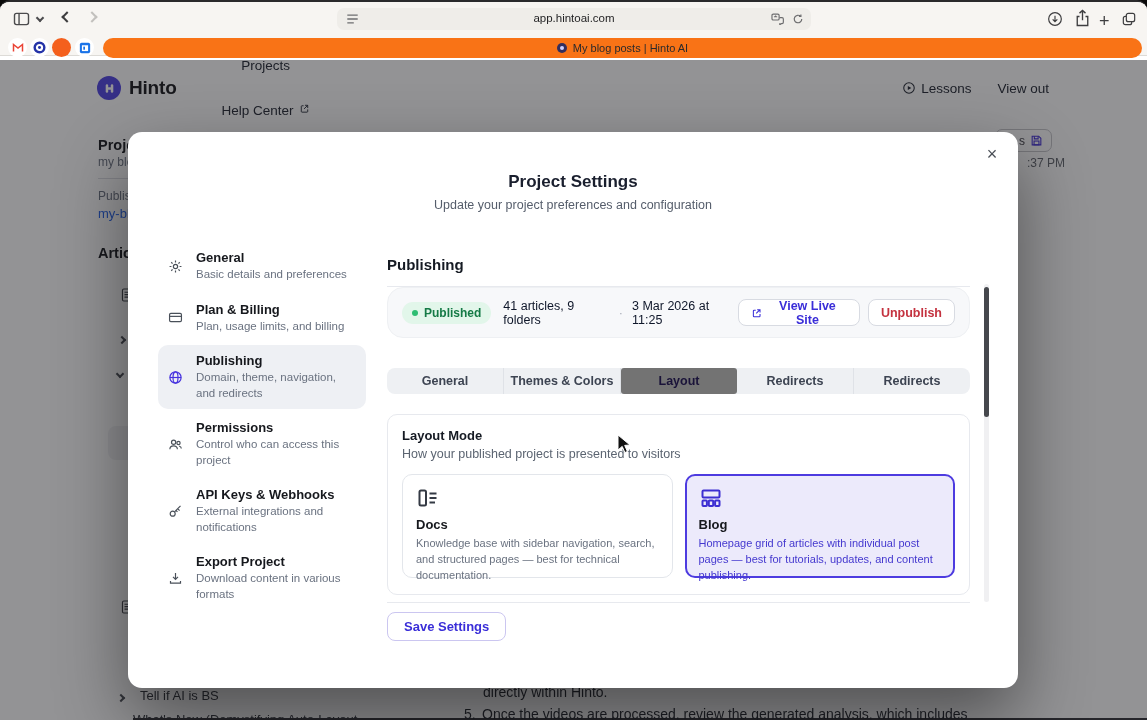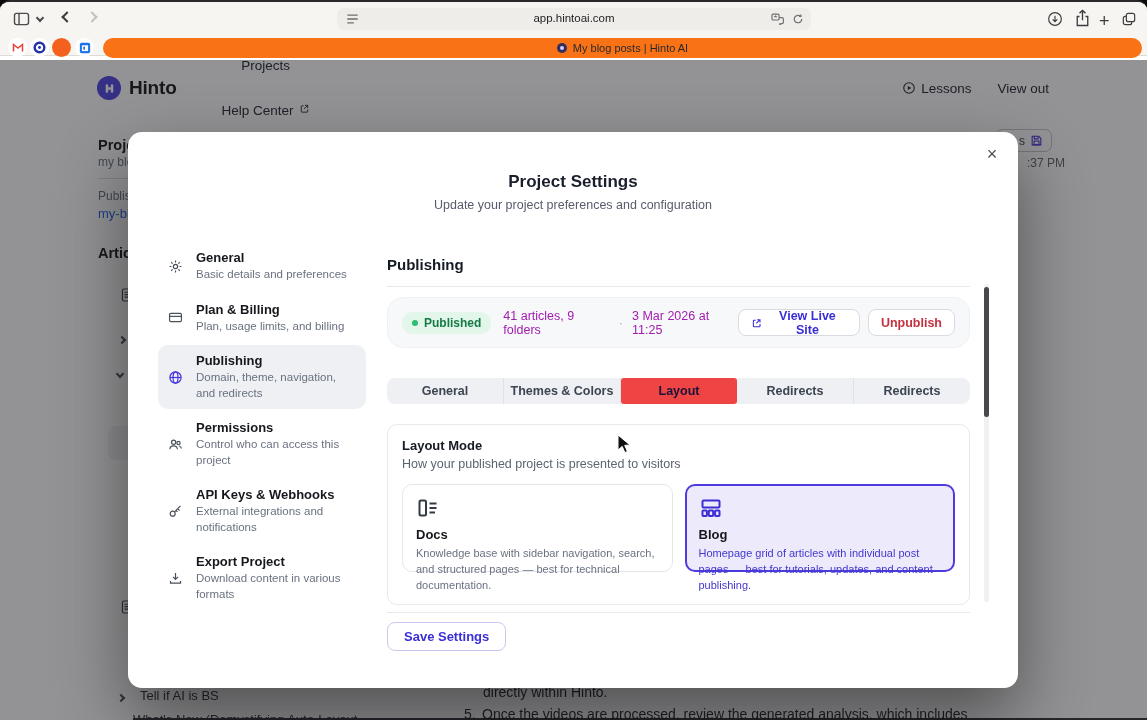--- a/index.html
+++ b/index.html
@@ -50,43 +50,43 @@
   .m-side { position:absolute; left:30px; top:110px; width:208px; }
   .s-item { display:flex; gap:10px; padding:8px 10px; border-radius:10px; margin-bottom:3px; cursor:pointer; }
   .s-item.active { background:#eef0f4; }
   .s-icon { width:18px; color:#495059; display:flex; align-items:center; flex:none; }
   .s-item.active .s-icon { color:#4531df; }
   .s-label { font-size:13px; font-weight:600; color:#16181d; }
   .s-desc { font-size:11.5px; color:#6a7280; line-height:1.35; margin-top:2px; max-width:168px; }
 
   .m-content { position:absolute; left:259px; top:112px; width:583px; }
   .c-heading { padding-top:12px; padding-bottom:13px; border-bottom:1px solid #e7e9ee; font-size:15px; font-weight:700; color:#151a23; }
-  .status-card { margin-top:10px; height:51px; background:#f7f8fa; border:1px solid #eef0f3; border-radius:16px;
+  .status-card { height:51px; background:#f7f8fa; border:1px solid #eef0f3; border-radius:16px;
                  display:flex; align-items:center; padding:0 14px; }
   .badge { display:flex; align-items:center; gap:6px; background:#e2f6ea; color:#157a46; font-size:12px; font-weight:600;
            padding:4px 10px; border-radius:999px; }
   .badge-dot { width:6px; height:6px; border-radius:50%; background:#2dbd72; }
-  .status-meta { font-size:12.5px; color:#a21caf; margin-left:12px; }
+  .status-meta { font-size:12.5px; color:#0f172a; margin-left:12px; }
   .status-sep { color:#a7adb8; margin:0 9px; font-size:12.5px; }
   .btn { display:flex; align-items:center; gap:6px; height:27px; padding:0 12px; border-radius:8px; border:1px solid #d8dbe2;
          background:#fff; font-size:12.5px; font-weight:600; cursor:pointer; }
   .btn-view { color:#3a2ed8; margin-left:auto; }
   .btn-unpub { color:#c4323f; margin-left:8px; }
 
   .seg-tabs { margin-top:30px; height:26px; background:#eef0f3; border-radius:8px; display:flex; overflow:hidden; }
   .seg { flex:1; line-height:26px; text-align:center; font-size:12.5px; font-weight:600; color:#3d4452;
          border-right:1px solid #dfe2e7; cursor:pointer; }
   .seg:last-child { border-right:none; }
-  .seg.active { background:#ef4444; color:#1a1339; border-radius:3px; border-right:none; }
+  .seg.active { background:#737373; color:#1a1339; border-radius:3px; border-right:none; }
 
   .layout-card { margin-top:20px; height:181px; border:1px solid #e7e9ee; border-radius:10px; padding:13px 14px; }
   .lc-title { font-size:13px; font-weight:700; color:#151a23; }
   .lc-desc { font-size:12.5px; color:#5b6471; margin-top:4px; }
   .lc-row { display:flex; gap:12px; margin-top:13px; }
-  .opt-card { flex:1; height:88px; border:1px solid #e3e6eb; border-radius:10px; background:#fff; padding:11px 13px; cursor:pointer; }
+  .opt-card { flex:1; height:104px; border:1px solid #e3e6eb; border-radius:10px; background:#fff; padding:11px 13px; cursor:pointer; }
   .opt-card.selected { background:#eceafb; border:2px solid #4d3be0; padding:10px 12px; }
   .opt-icon { color:#343a44; height:24px; }
   .opt-card.selected .opt-icon { color:#3d2fd2; }
   .opt-name { font-size:13px; font-weight:700; color:#16181d; margin-top:7px; }
   .opt-desc { font-size:11px; color:#6a7280; line-height:1.45; margin-top:4px; }
   .opt-card.selected .opt-desc { color:#4438cf; }
 
   .c-divider { margin-top:7px; border-top:1px solid #e7e9ee; }
   .btn-save { margin-top:9px; height:29px; padding:0 16px; border-radius:8px; border:1px solid #cbc6f0; background:#fff;
               color:#3a2ed8; font-size:13px; font-weight:600; display:inline-flex; align-items:center; cursor:pointer; }

